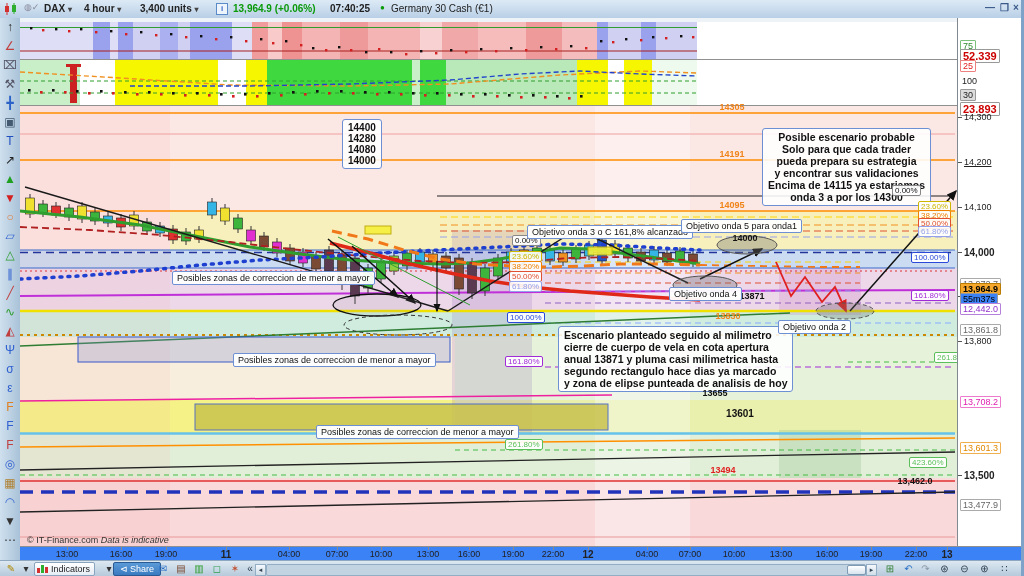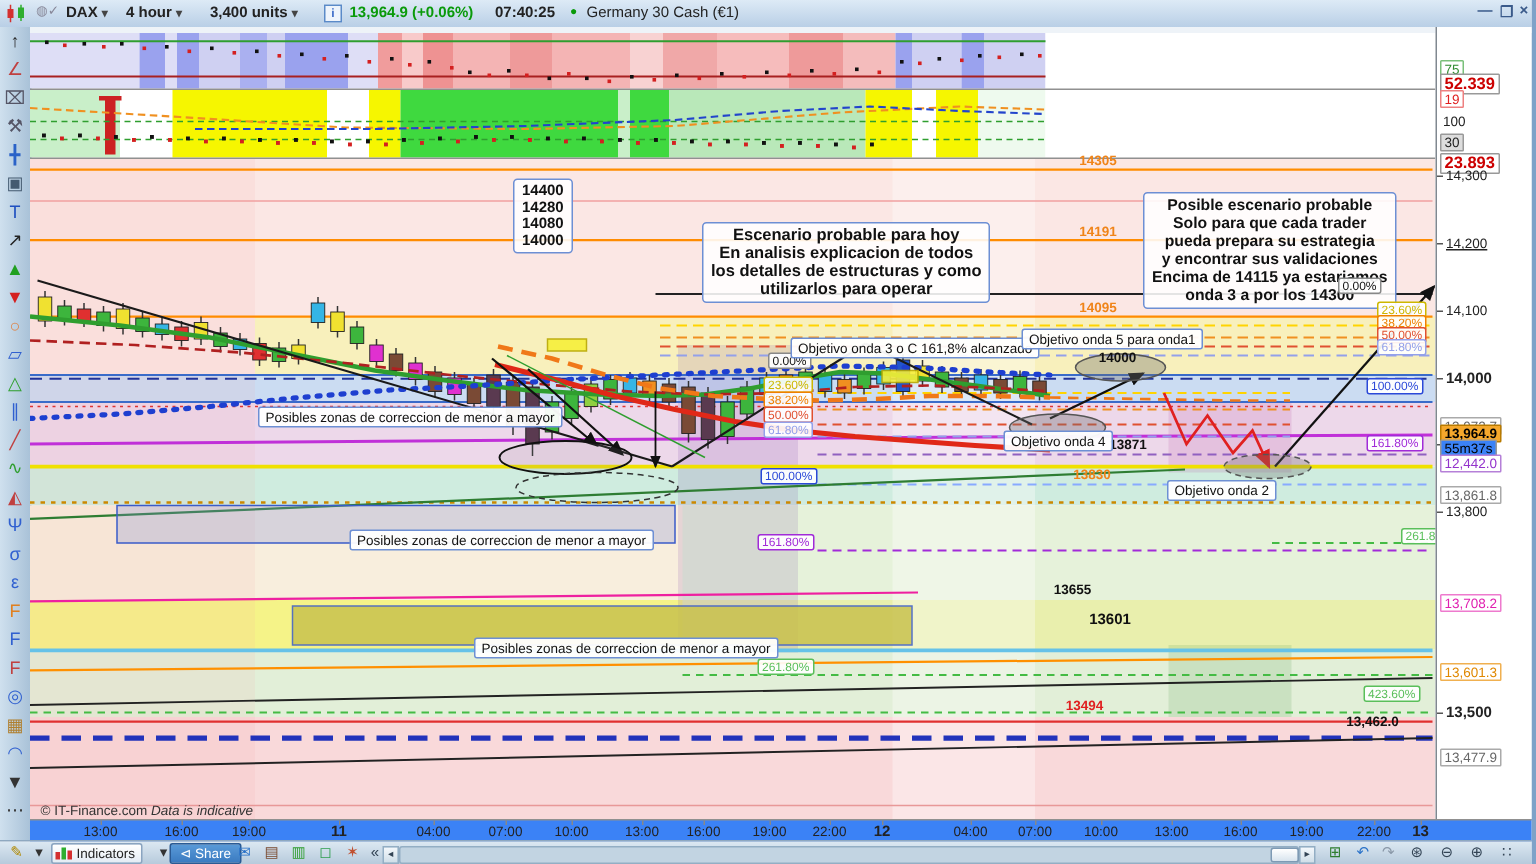--- a/index.html
+++ b/index.html
@@ -467,30 +467,31 @@
     <ellipse cx="845" cy="311" rx="29" ry="8" fill="rgba(110,110,110,0.30)" stroke="#555" stroke-dasharray="4 3"></ellipse>
     <rect x="365" y="226" width="26" height="8" fill="#f6ef3a" stroke="#b9a800" opacity="0.9"></rect>
     <rect x="588" y="247" width="24" height="8" fill="#f6ef3a" stroke="#b9a800" opacity="0.9"></rect>
   </svg>
 
   <div id="overlay">
     <div class="bigbox" style="left:322px;top:97px;font-size:10px;text-align:left">14400
 14280
 14080
 14000</div>
-    <div class="bigbox" style="left:448px;top:126px;font-size:11px">Escenario probable para hoy
-En analisis explicacion de todos
-los detalles de estructuras y como
-utilizarlos para operar</div>
     <div class="bigbox" style="left:742px;top:106px;font-size:10.5px">Posible escenario probable
 Solo para que cada trader
 pueda prepara su estrategia
 y encontrar sus validaciones
 Encima de 14115 ya estariamos
 onda 3 a por los 14300</div>
+    <div class="bigbox" style="left:538px;top:304px;font-size:10.5px;text-align:left">Escenario planteado seguido al milimetro
+cierre de cuerpo de vela en cota apertura
+anual 13871 y pluma casi milimetrica hasta
+segundo rectangulo hace dias ya marcado
+y zona de elipse punteada de analisis de hoy</div>
     <div id="copyright"><span>© IT-Finance.com</span> <i>Data is indicative</i></div>
   <div class="lbl boxlbl" style="left: 492px; top: 213px; color: rgb(17, 17, 17); border-color: rgb(136, 136, 136);">0.00%</div>
       <div class="lbl boxlbl" style="left: 489px; top: 229px; color: rgb(205, 183, 0); border-color: rgb(205, 183, 0);">23.60%</div>
       <div class="lbl boxlbl" style="left: 489px; top: 239px; color: rgb(239, 128, 0); border-color: rgb(239, 128, 0);">38.20%</div>
       <div class="lbl boxlbl" style="left: 489px; top: 249px; color: rgb(224, 80, 48); border-color: rgb(224, 80, 48);">50.00%</div>
       <div class="lbl boxlbl" style="left: 489px; top: 259px; color: rgb(147, 160, 234); border-color: rgb(147, 160, 234);">61.80%</div>
       <div class="lbl boxlbl" style="left: 487px; top: 290px; color: rgb(43, 73, 216); border-color: rgb(43, 73, 216);">100.00%</div>
       <div class="lbl boxlbl" style="left: 485px; top: 334px; color: rgb(161, 43, 216); border-color: rgb(161, 43, 216);">161.80%</div>
       <div class="lbl boxlbl" style="left: 485px; top: 417px; color: rgb(90, 191, 90); border-color: rgb(90, 191, 90);">261.80%</div>
       <div class="lbl boxlbl" style="left: 872px; top: 163px; color: rgb(17, 17, 17); border-color: rgb(136, 136, 136);">0.00%</div>
@@ -517,21 +518,21 @@
       <div class="obj" style="left: 649px; top: 265px;">Objetivo onda 4</div>
       <div class="obj" style="left: 758px; top: 298px;">Objetivo onda 2</div>
       <div class="obj" style="left: 152px; top: 249px;">Posibles zonas de correccion de menor a mayor</div>
       <div class="obj" style="left: 213px; top: 331px;">Posibles zonas de correccion de menor a mayor</div>
       <div class="obj" style="left: 296px; top: 403px;">Posibles zonas de correccion de menor a mayor</div>
     </div>
 
   <div id="axis">
       <div class="axbox ax-green" style="top: 22px;">75</div>
       <div class="axbox ax-redbig" style="top: 31px;">52.339</div>
-      <div class="axbox ax-red" style="top: 42px;">19</div>
+      <div class="axbox ax-red" style="top: 42px;">25</div>
       <div class="axbox ax-plain" style="top: 58px;">100</div>
       <div class="axbox ax-graybox" style="top: 71px;">30</div>
       <div class="axbox ax-redbig" style="top: 84px;">23.893</div>
       <div class="tickmark" style="top: 99px;"></div>
       <div class="tick" style="top: 94px;">14,300</div>
       <div class="tickmark" style="top: 144px;"></div>
       <div class="tick" style="top: 139px; text-decoration: underline;">14,200</div>
       <div class="tickmark" style="top: 189px;"></div>
       <div class="tick" style="top: 184px;">14,100</div>
       <div class="tickmark" style="top: 234px;"></div>

